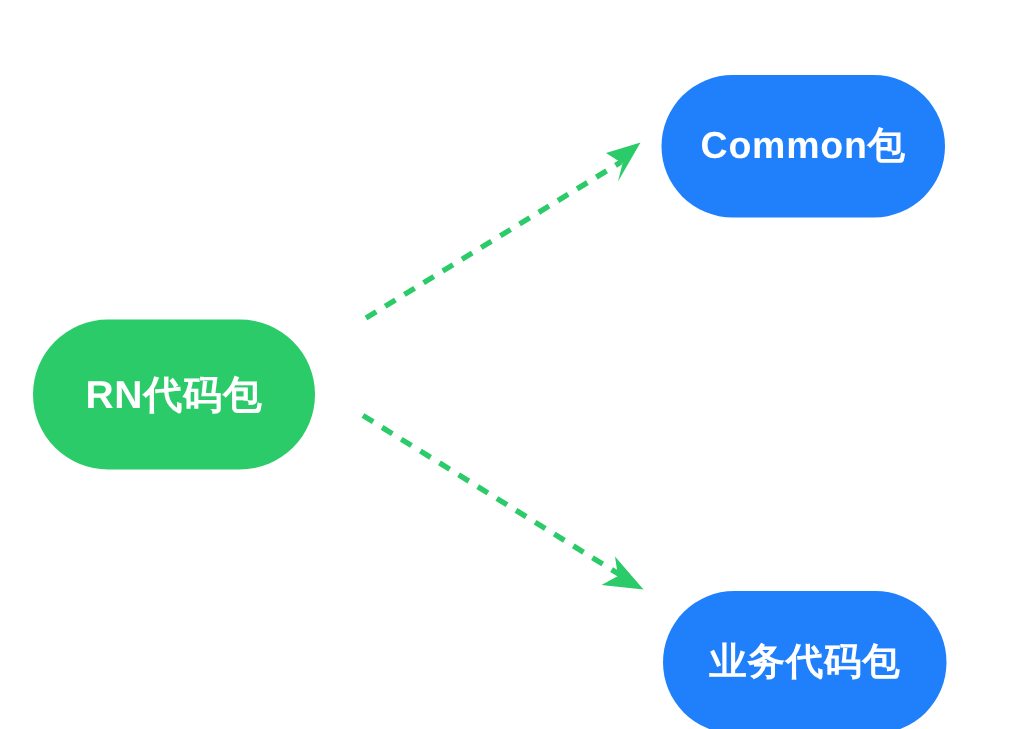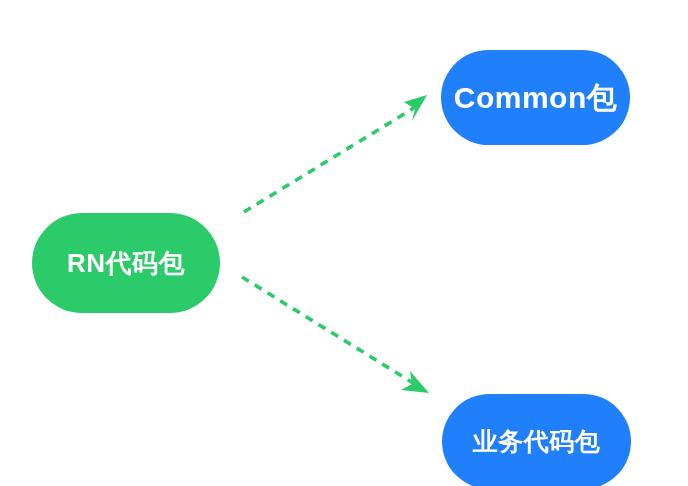--- a/index.html
+++ b/index.html
@@ -34,36 +34,36 @@
     font-weight: bold;
     letter-spacing: 0.5px;
     user-select: none;
   }
   .node-label {
     display: block;
     line-height: 1;
     white-space: nowrap;
   }
   #node-source {
-    left: 32px;
+    left: 22px;
     top: 213px;
     width: 188px;
     height: 100px;
     background: #2bcb6a;
     border-radius: 52px;
     font-size: 26px;
   }
   #node-common {
     left: 441px;
     top: 50px;
     width: 189px;
     height: 95px;
     background: #2080fb;
     border-radius: 48px;
-    font-size: 30px;
+    font-size: 25px;
   }
   #node-business {
     left: 442px;
     top: 350px;
     width: 189px;
     height: 95px;
     background: #2080fb;
     border-radius: 48px;
     font-size: 25px;
     margin-top: 44px;

